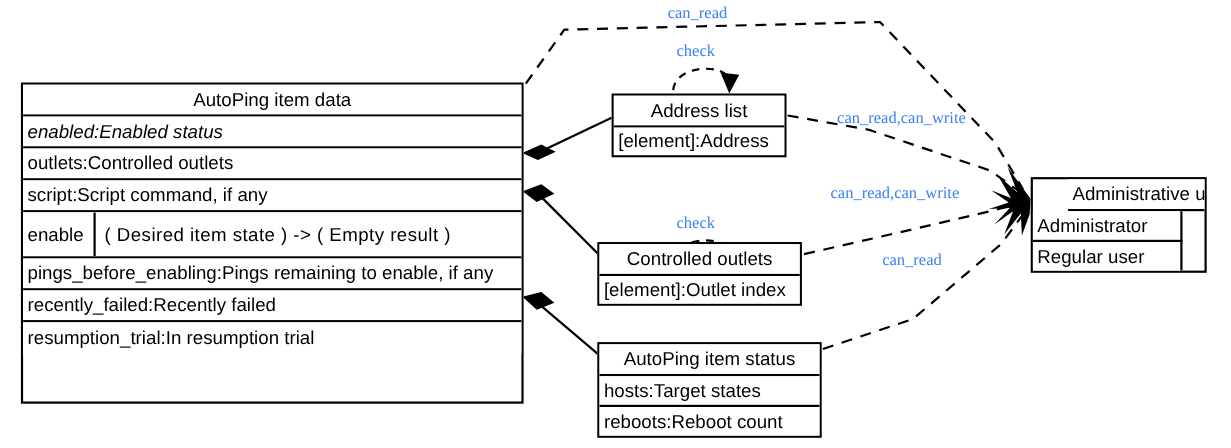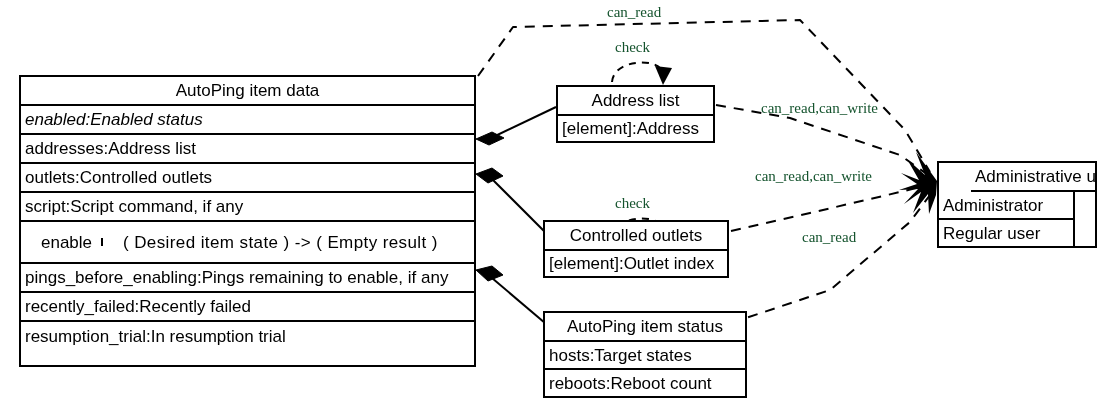--- a/index.html
+++ b/index.html
@@ -40,41 +40,41 @@
     align-items: center;
     white-space: nowrap;
     overflow: hidden;
   }
   .uml-row:last-child { border-bottom: none; }
   .uml-title {
     justify-content: center;
     font-size: 17px;
   }
   .uml-attr { padding-left: 4px; }
-  .uml-method { padding: 16px; gap: 12px; }
+  .uml-method { padding: 0; }
   .uml-method .m-name {
     box-sizing: border-box;
     border-right: 2px solid #000000;
     height: 100%;
     display: flex;
     align-items: center;
     padding-left: 4px;
     padding-right: 6px;
   }
   .uml-method .m-sig {
     display: flex;
     align-items: center;
     padding-left: 8px;
     letter-spacing: 0.4px;
   }
   .edge-label {
     position: absolute;
     font-family: "Liberation Serif", serif;
     font-size: 15px;
-    color: #14532d;
+    color: #3b82f6;
     white-space: nowrap;
     line-height: 1;
   }
 </style>
 </head>
 <body>
 
 <div id="canvas">
 
   <svg class="edges" viewBox="0 0 1119 407">
@@ -123,21 +123,20 @@
     <g fill="#000">
       <polygon points="937,181 916,152 925,175 907,159 919,180 901,173 917,184
                        899,190 918,189 904,204 921,192 913,213 928,194 929,214
                        936,195"></polygon>
     </g>
   </svg>
 
   <div class="uml-box" style="left:19px; top:75px; width:457px; height:292px;">
     <div class="uml-row uml-title" style="height:29px;">AutoPing item data</div>
     <div class="uml-row uml-attr" style="height:29px;font-style:italic;">enabled:Enabled status</div>
-    <div class="uml-row uml-attr" style="height:29px;">addresses:Address list</div>
     <div class="uml-row uml-attr" style="height:29px;">outlets:Controlled outlets</div>
     <div class="uml-row uml-attr" style="height:29px;">script:Script command, if any</div>
     <div class="uml-row uml-method" style="height:42px;">
       <span class="m-name" style="width:66px;">enable</span>
       <span class="m-sig">(  Desired item state  )   -&gt; (  Empty result  )</span>
     </div>
     <div class="uml-row uml-attr" style="height:29px;">pings_before_enabling:Pings remaining to enable, if any</div>
     <div class="uml-row uml-attr" style="height:29px;">recently_failed:Recently failed</div>
     <div class="uml-row uml-attr" style="height:29px;">resumption_trial:In resumption trial</div>
   </div>

